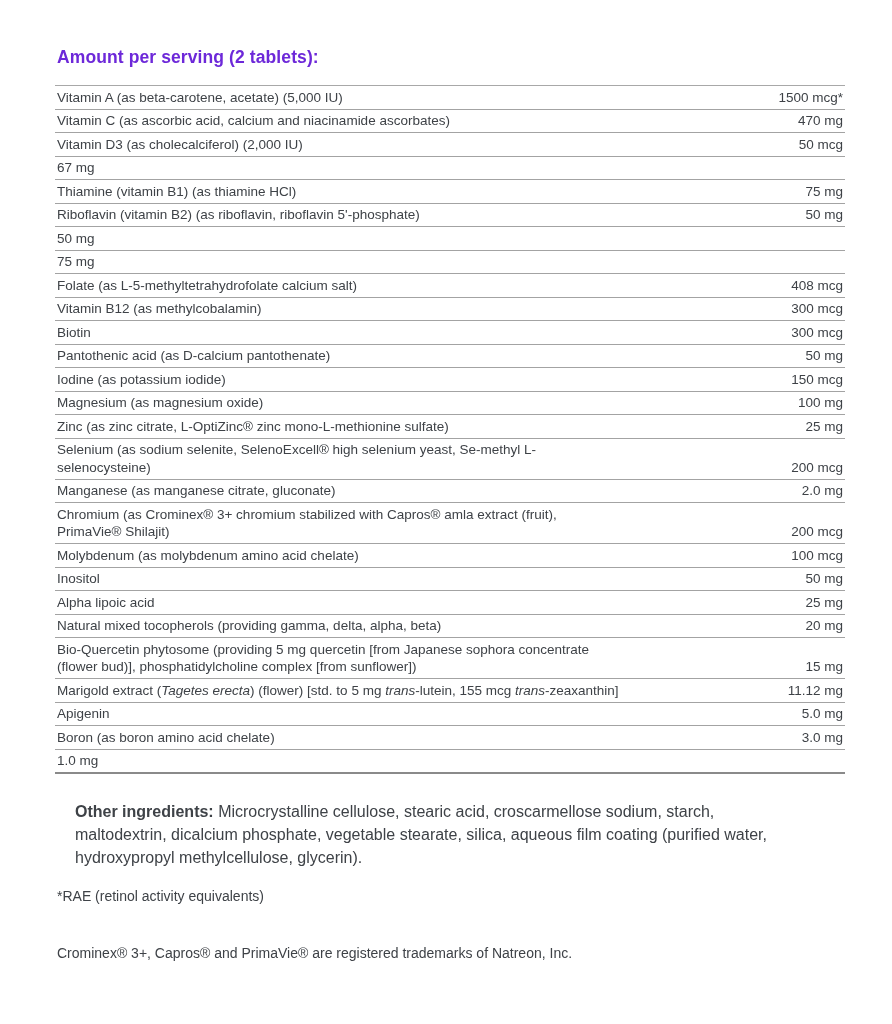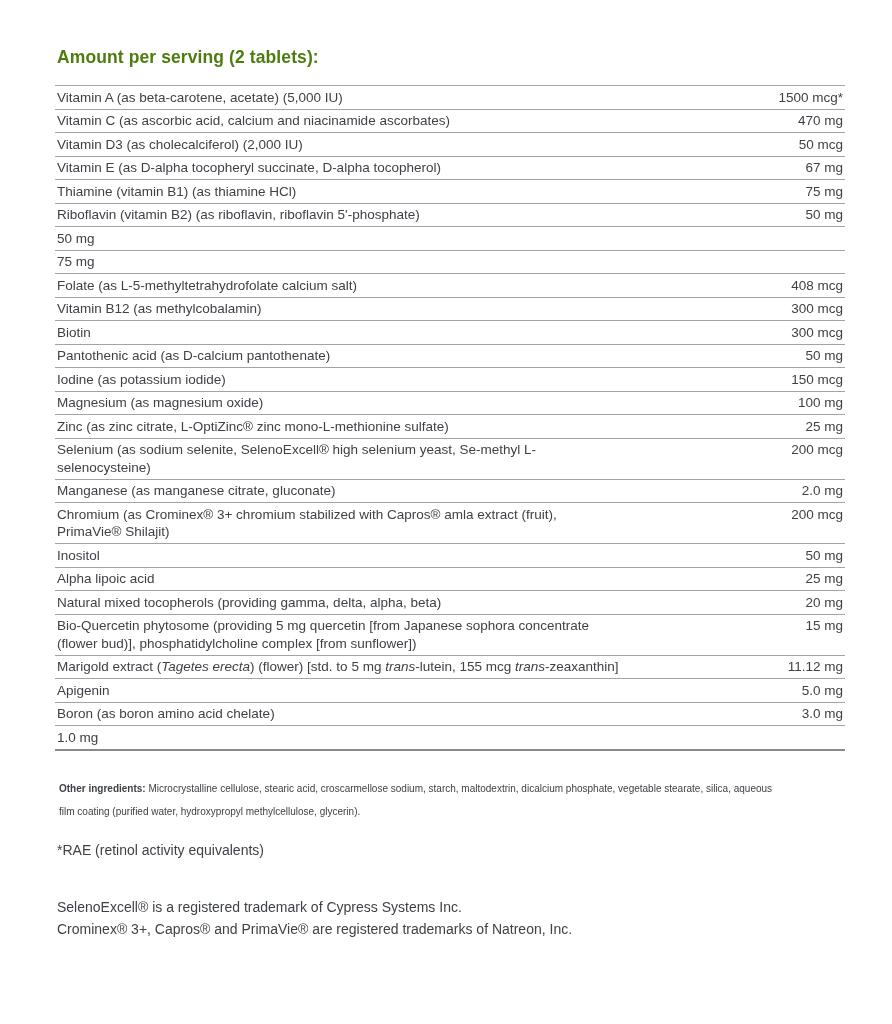--- a/index.html
+++ b/index.html
@@ -16,71 +16,70 @@
     font-weight: bold;
     letter-spacing: 0.1px;
   }
   .supp-table {
     width: 790px;
     border-top: 1px solid #a8a8a8;
   }
   .row {
     display: flex;
     justify-content: space-between;
-    align-items: flex-start;
+    align-items: flex-end;
     padding: 2.5px 2px;
     border-bottom: 1px solid #a3a3a3;
     font-size: 13.5px;
     line-height: 17.5px;
   }
   .row:last-child { border-bottom: 2px solid #8a8a8a; }
   .row .label { max-width: 565px; padding-right: 12px; }
   .row .amount { white-space: nowrap; text-align: right; }
   .row .label i { font-style: italic; }
   .para {
-    margin: 26px 0 0 4px;
+    margin: 26px 0 0 20px;
     max-width: 720px;
-    font-size: 10px;
+    font-size: 16px;
     line-height: 23px;
   }
   .para .bold { font-weight: bold; }
   .rae {
     margin: 16px 0 16px 2px;
     font-size: 14px;
     line-height: 22px;
   }
   .trademarks {
     margin: 35px 0 0 2px;
     font-size: 14px;
     line-height: 22.5px;
   }
 </style>
 </head>
 <body>
 
 <div class="page">
 
-  <h2 class="heading" style="color:#4d7c0f;">Amount per serving (2 tablets):</h2>
+  <h2 class="heading" style="color:#6d28d9;">Amount per serving (2 tablets):</h2>
 
   <div class="supp-table">
 
     <div class="row">
       <span class="label">Vitamin A (as beta-carotene, acetate) (5,000 IU)</span>
       <span class="amount">1500 mcg*</span>
     </div>
     <div class="row">
       <span class="label">Vitamin C (as ascorbic acid, calcium and niacinamide ascorbates)</span>
       <span class="amount">470 mg</span>
     </div>
     <div class="row">
       <span class="label">Vitamin D3 (as cholecalciferol) (2,000 IU)</span>
       <span class="amount">50 mcg</span>
     </div>
     <div class="row">
-      <span class="label">Vitamin E (as D-alpha tocopheryl succinate, D-alpha tocopherol)</span>
       <span class="amount">67 mg</span>
     </div>
     <div class="row">
       <span class="label">Thiamine (vitamin B1) (as thiamine HCl)</span>
       <span class="amount">75 mg</span>
     </div>
     <div class="row">
       <span class="label">Riboflavin (vitamin B2) (as riboflavin, riboflavin 5'-phosphate)</span>
       <span class="amount">50 mg</span>
     </div>
@@ -124,20 +123,24 @@
     </div>
     <div class="row">
       <span class="label">Manganese (as manganese citrate, gluconate)</span>
       <span class="amount">2.0 mg</span>
     </div>
     <div class="row">
       <span class="label">Chromium (as Crominex® 3+ chromium stabilized with Capros® amla extract (fruit), PrimaVie® Shilajit)</span>
       <span class="amount">200 mcg</span>
     </div>
     <div class="row">
+      <span class="label">Molybdenum (as molybdenum amino acid chelate)</span>
+      <span class="amount">100 mcg</span>
+    </div>
+    <div class="row">
       <span class="label">Inositol</span>
       <span class="amount">50 mg</span>
     </div>
     <div class="row">
       <span class="label">Alpha lipoic acid</span>
       <span class="amount">25 mg</span>
     </div>
     <div class="row">
       <span class="label">Natural mixed tocopherols (providing gamma, delta, alpha, beta)</span>
       <span class="amount">20 mg</span>
@@ -162,17 +165,16 @@
       <span class="amount">1.0 mg</span>
     </div>
 
   </div>
 
   <p class="para"><span class="bold">Other ingredients:</span><span> Microcrystalline cellulose, stearic acid, croscarmellose sodium, starch, maltodextrin, dicalcium phosphate, vegetable stearate, silica, aqueous film coating (purified water, hydroxypropyl methylcellulose, glycerin).</span></p>
 
   <p class="rae">*RAE (retinol activity equivalents)</p>
 
   <div class="trademarks">
-    <div>SelenoExcell® is a registered trademark of Cypress Systems Inc.</div>
     <div>Crominex® 3+, Capros® and PrimaVie® are registered trademarks of Natreon, Inc.</div>
   </div>
 
 </div>
 
 </body></html>

